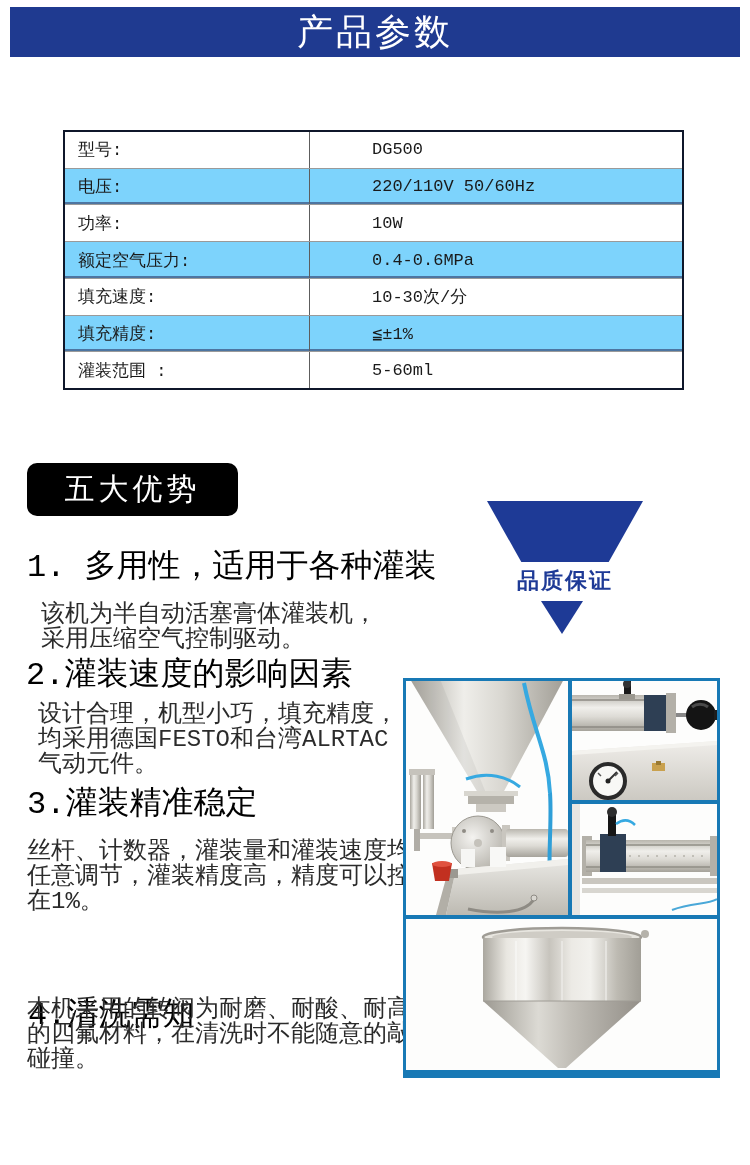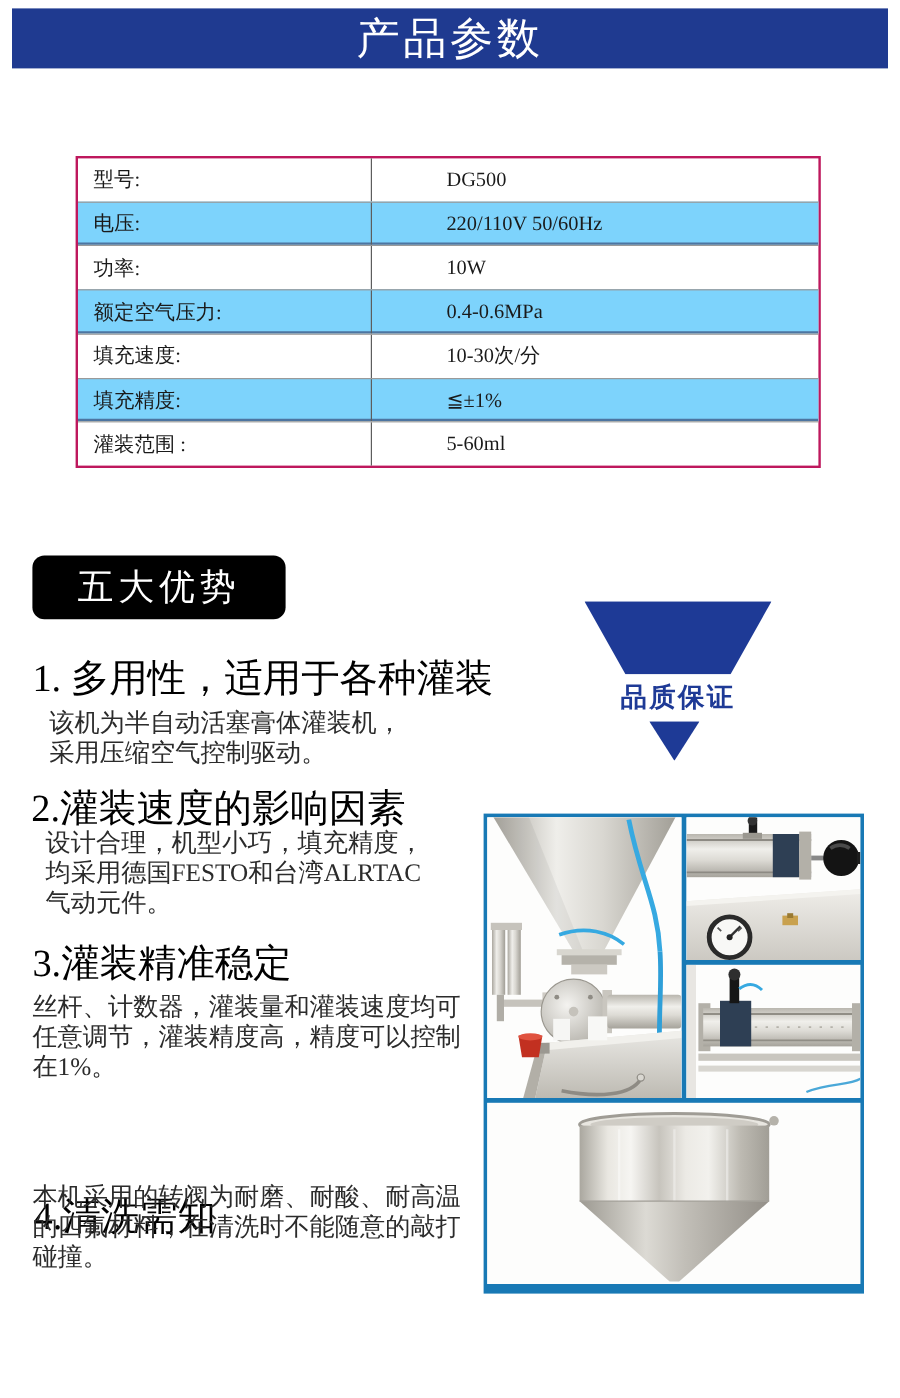--- a/index.html
+++ b/index.html
@@ -1,48 +1,48 @@
 <!DOCTYPE html>
 <html><head>
 <meta charset="utf-8">
 <style>
   html,body{margin:0;padding:0;background:#fff;}
   #canvas{
     position:relative;width:746px;height:1165px;background:#fff;overflow:hidden;
-    font-family:Liberation Serif, serif;color:#1a1a1a;
+    font-family:Liberation Mono, monospace;color:#1a1a1a;
   }
   
   .hdr{
     position:absolute;left:10px;top:7px;width:730px;height:50px;background:#1f3a90;
     display:flex;align-items:center;justify-content:center;color:#fff;font-size:36px;
     letter-spacing:3px;font-weight:400;
   }
   
   .spec{
     position:absolute;left:63px;top:130px;width:621px;height:260px;box-sizing:border-box;
-    border:2px solid #be185d;display:flex;flex-direction:column;background:#fff;
+    border:2px solid #0f172a;display:flex;flex-direction:column;background:#fff;
   }
   .spec-row{flex:1;display:flex;align-items:stretch;}
   .spec-row:not(:first-child){border-top:1px solid #9a9a9a;}
   .spec-row.alt{background:#7dd3fc;box-shadow:inset 0 -2px 0 rgba(45,55,100,.6);}
   .spec-row .lbl{
     width:245px;box-sizing:border-box;border-right:1px solid #5d5d5d;display:flex;
     align-items:center;padding-left:13px;font-size:17px;
   }
   .spec-row .val{flex:1;display:flex;align-items:center;padding-left:62px;font-size:17px;}
   
   .adv-banner{
     position:absolute;left:27px;top:463px;width:211px;height:53px;background:#000;
     color:#fff;display:flex;align-items:center;justify-content:center;font-size:30px;
     letter-spacing:4px;
     border-radius:10px;
   }
   
   .s-title{position:absolute;font-size:32px;color:#000;white-space:nowrap;}
-  .s-body{position:absolute;font-size:21px;line-height:25px;color:#2b2b2b;white-space:pre-line;}
+  .s-body{position:absolute;font-size:24px;line-height:25px;color:#2b2b2b;white-space:pre-line;margin-top:12px;}
   
   .badge-trap{
     position:absolute;left:487px;top:501px;width:156px;height:61px;background:#1e3a96;
     clip-path:polygon(0 0,100% 0,78% 100%,22% 100%);
   }
   .badge-label{
     position:absolute;left:487px;top:566px;width:156px;text-align:center;color:#1e3a96;
     font-size:22px;letter-spacing:2px;font-weight:600;
   }
   .badge-tri{

